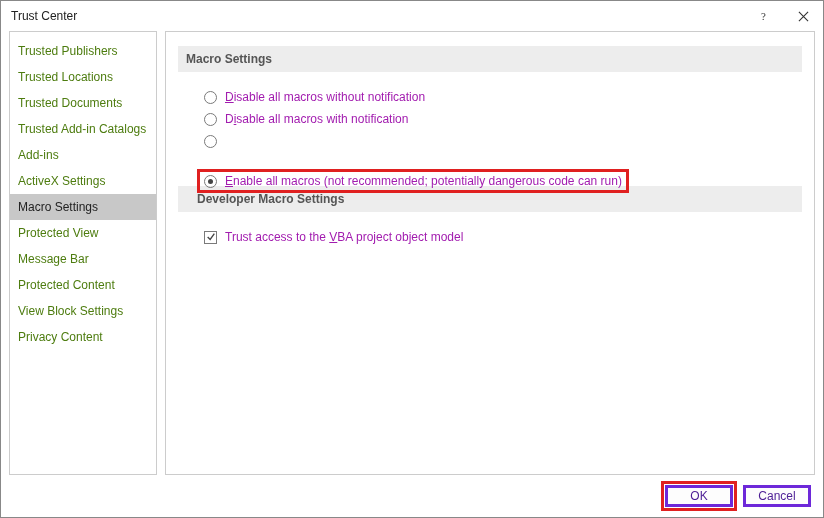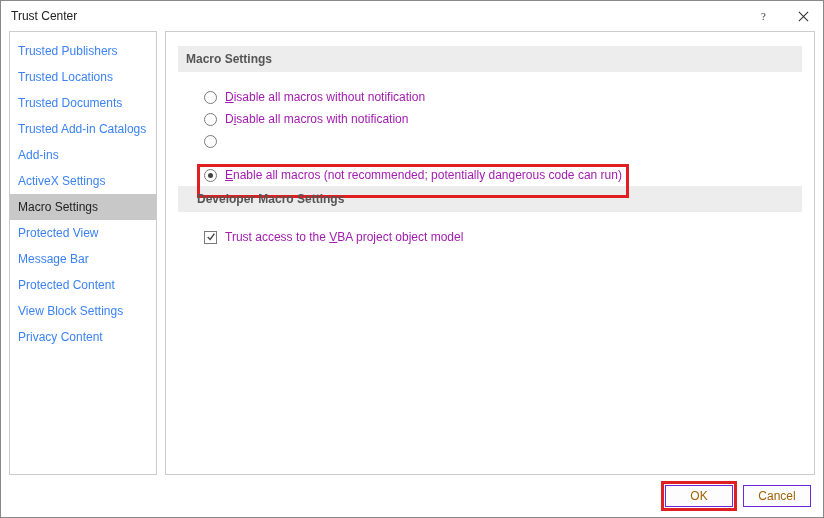--- a/index.html
+++ b/index.html
@@ -45,21 +45,21 @@
   .sidebar {
     width: 148px;
     border: 1px solid #ccc;
     background: #fff;
     padding-top: 6px;
     overflow: hidden;
   }
   .sidebar-item {
     padding: 6px 8px 6px 8px;
     font-size: 12px;
-    color: #3b82f6;
+    color: #4d7c0f;
     cursor: default;
     white-space: nowrap;
   }
   .sidebar-item.selected {
     background: #c8c8c8;
     color: #222;
   }
   .main-panel {
     flex: 1;
     border: 1px solid #ccc;
@@ -115,44 +115,44 @@
     flex-shrink: 0;
   }
   .checkbox.checked svg { width: 10px; height: 10px; display:block; }
   .checkbox:not(.checked) svg { display: none; }
   .accel { text-decoration: underline; }
   .highlight-box {
     border: 3px solid #e02020;
     padding: 1px 4px;
     margin-left: -7px;
     display: inline-flex;
-    align-items: flex-start;
-    height: 34px;
+    align-items: center;
+    height: 24px;
     margin-top: 36px;
   }
 
   .section-header.with-margin-top { margin-top: 4px; padding-left: 19px; }
 
   .footer {
     position: absolute;
     left: 0; right: 0; bottom: 0;
     height: 42px;
     display: flex;
     justify-content: flex-end;
     align-items: center;
     padding-right: 12px;
     gap: 10px;
   }
   .btn {
     min-width: 68px;
     height: 22px;
-    border: 1px solid #6d28d9;
+    border: 3px solid #6d28d9;
     background: #fdfdfd;
     font-size: 12px;
-    color: #a16207;
+    color: #4c1d95;
     display: inline-flex;
     align-items: center;
     justify-content: center;
     padding: 0 10px;
   }
   .btn-highlight {
     outline: 3px solid #e02020;
     outline-offset: 1px;
   }
 </style>

